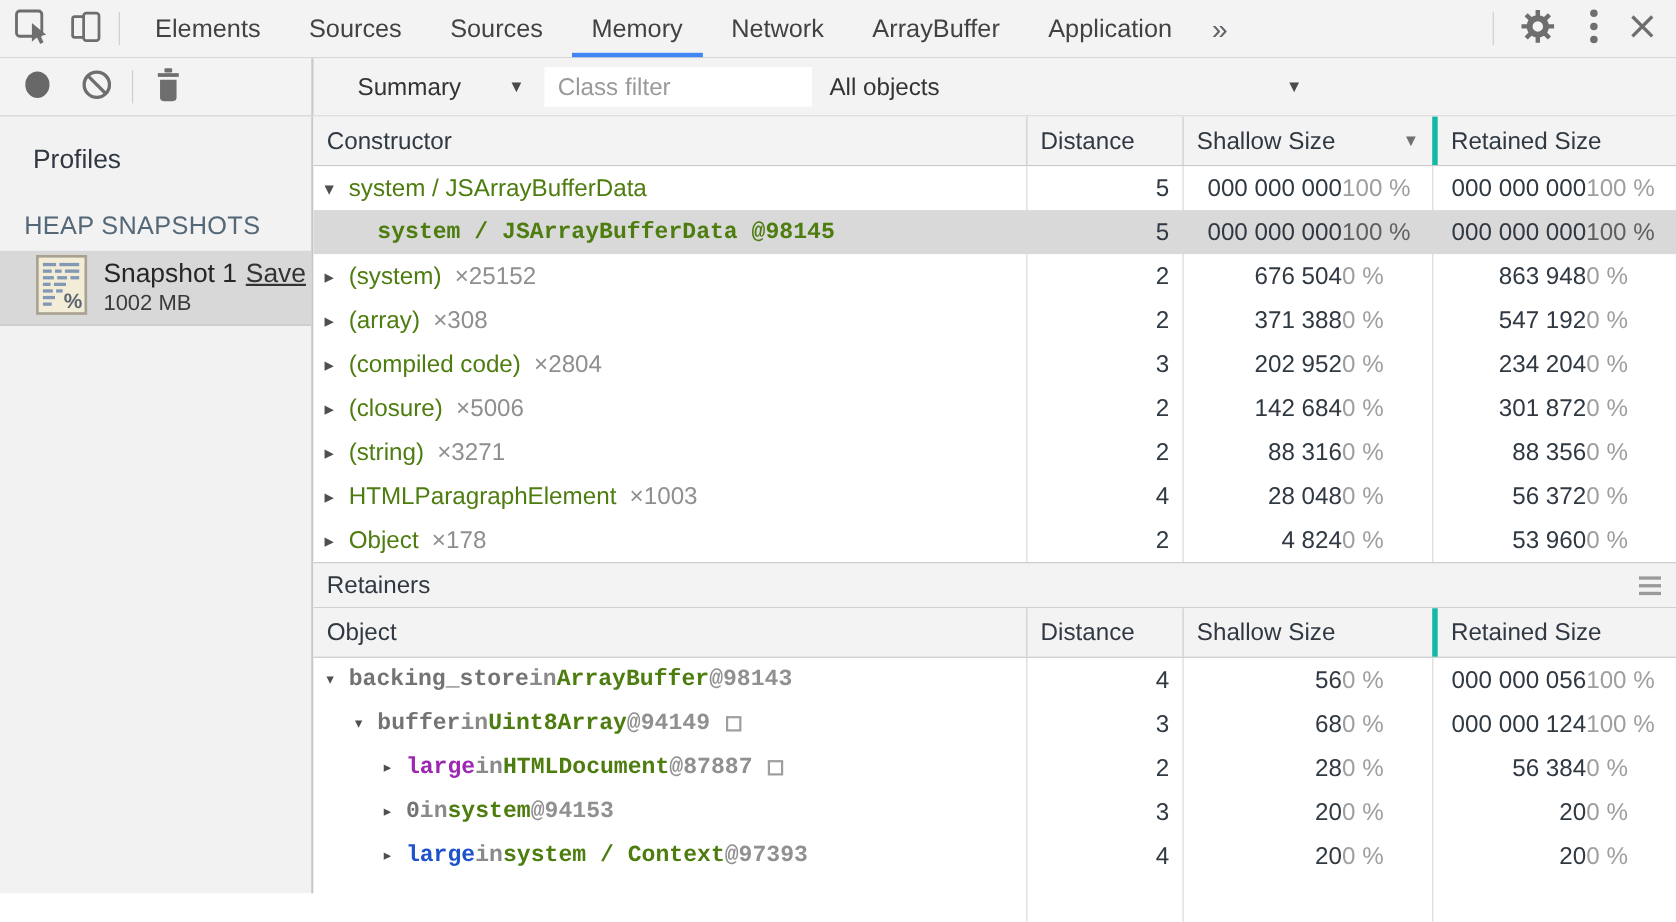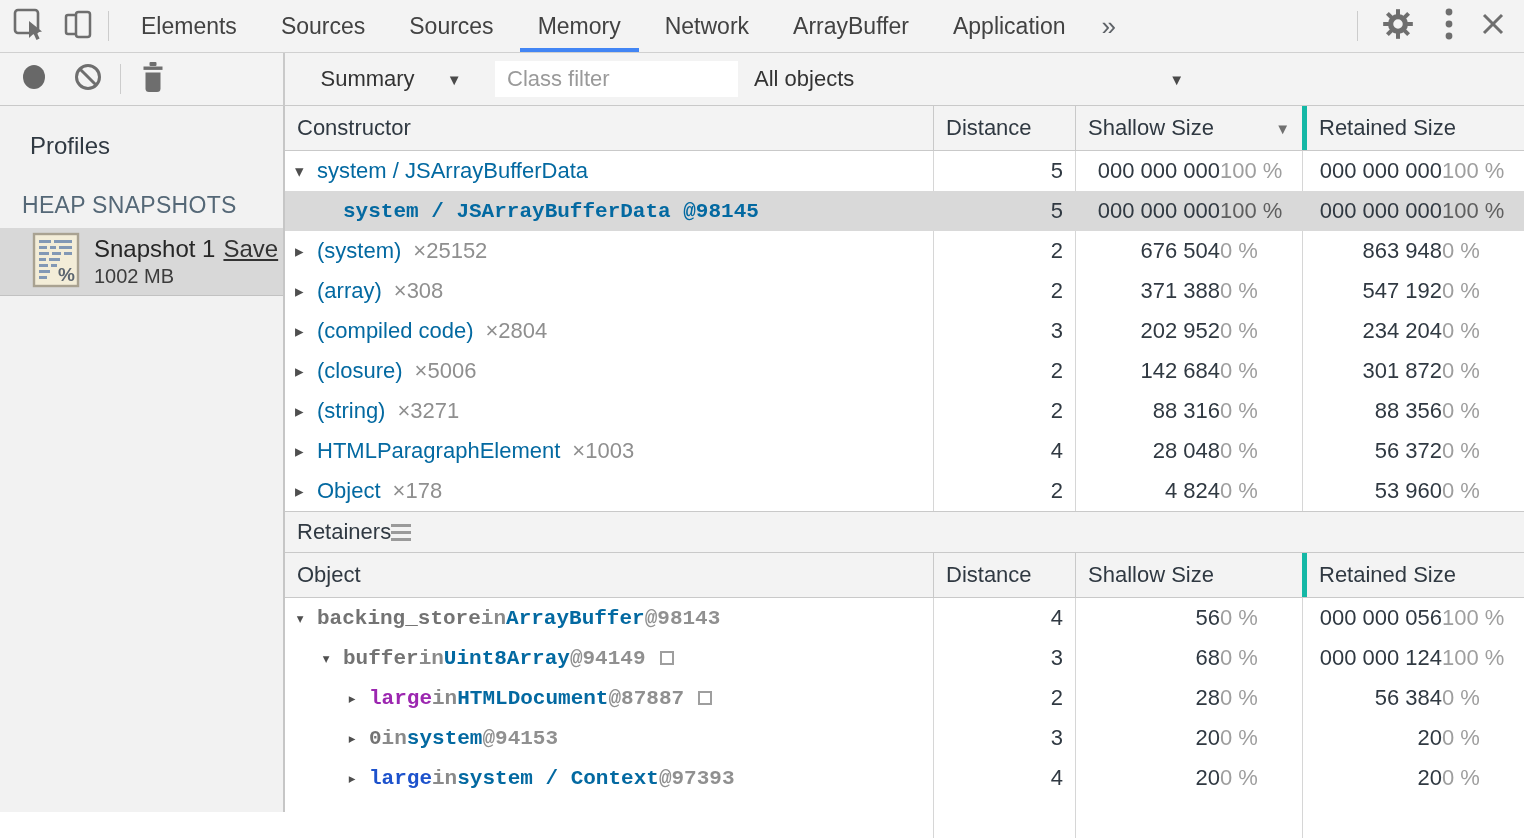--- a/index.html
+++ b/index.html
@@ -39,21 +39,21 @@
     display: flex; align-items: center;
   }
   .tb2-left {
     width: 285px; height: 52px; border-right: 2px solid #c9c9c9;
     display: flex; align-items: center; padding-left: 20px; flex: none;
   }
   .dropdown {
     display: flex; align-items: center; font-size: 22px; color: #333;
   }
   .dd-arrow { font-size: 15px; color: #4a4a4a; margin-left: 32px; }
-  .summary-dd { margin-left: 20px; width: 180px; justify-content: center; padding-right: 8px; }
+  .summary-dd { margin-left: 20px; width: 180px; justify-content: flex-end; padding-right: 8px; gap: 11px; }
   .class-filter {
     width: 243px; height: 36px; margin-left: 10px;
     border: none; background: #fff; font-size: 22px; color: #333;
     padding: 0 12px; outline: none; font-family: "Liberation Sans", sans-serif;
   }
   .class-filter::placeholder { color: #9a9a9a; }
   .objects-dd { margin-left: 16px; width: 430px; justify-content: space-between; }
 
   
   .sidebar {
@@ -95,30 +95,30 @@
   .c-name { width: 648px; overflow: hidden; white-space: nowrap; }
   .c-dist { width: 142px; justify-content: flex-end; padding-right: 12px; }
   .c-size { width: 227px; }
   .c-ret  { flex: 1; }
   .size-val { flex: 1; text-align: right; white-space: nowrap; }
   .size-pct { width: 82px; text-align: left; padding-right: 14px; color: #9e9e9e; white-space: nowrap; }
   .selected .size-pct { color: #5f5f5f; }
   .tri { display: inline-block; width: 22px; font-size: 17px; color: #4f4f4f; text-align: left; flex: none; }
   .row-count { color: #8f8f8f; margin-left: 12px; }
   .mono { font-family: "Liberation Mono", "DejaVu Sans Mono", monospace; font-size: 21px; font-weight: bold; }
-  .obj-dark { color: #0369a1; text-align: center; }
+  .obj-dark { color: #4d7c0f; text-align: center; }
   .obj-in { color: #8a8a8a; }
   .obj-id { color: #909090; }
   .ret-box {
     display: inline-block; width: 14px; height: 14px; border: 2px solid #9e9e9e;
     margin-left: 14px; flex: none;
   }
 
   .section-bar {
-    display: flex; align-items: center; 
+    display: flex; align-items: center; justify-content: space-between;
     height: 42px; background: #f3f3f3;
     border-top: 1px solid #c9c9c9; border-bottom: 1px solid #c9c9c9;
     font-size: 22px; color: #303942; padding: 0 14px 0 12px;
   }
   .hamburger { display: inline-flex; flex-direction: column; gap: 4px; }
   .hamburger span { display: block; width: 20px; height: 3px; background: #9a9a9a; }
 
   .retainer-rows { position: relative; height: 240px; }
 </style>
 </head>

